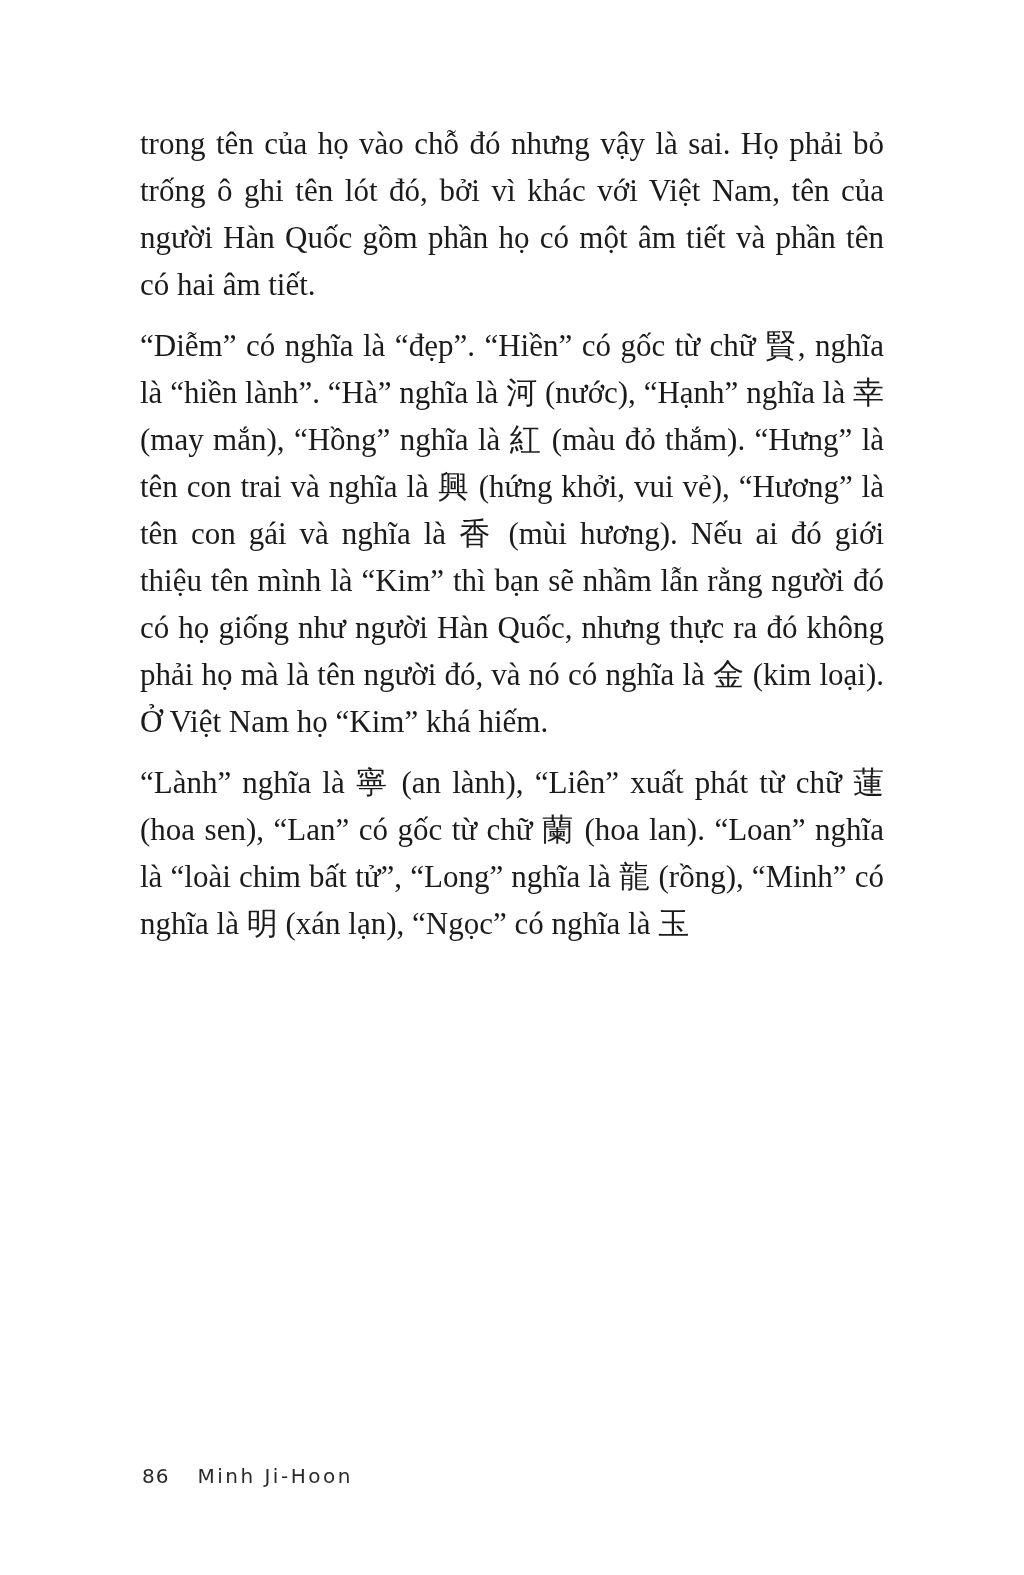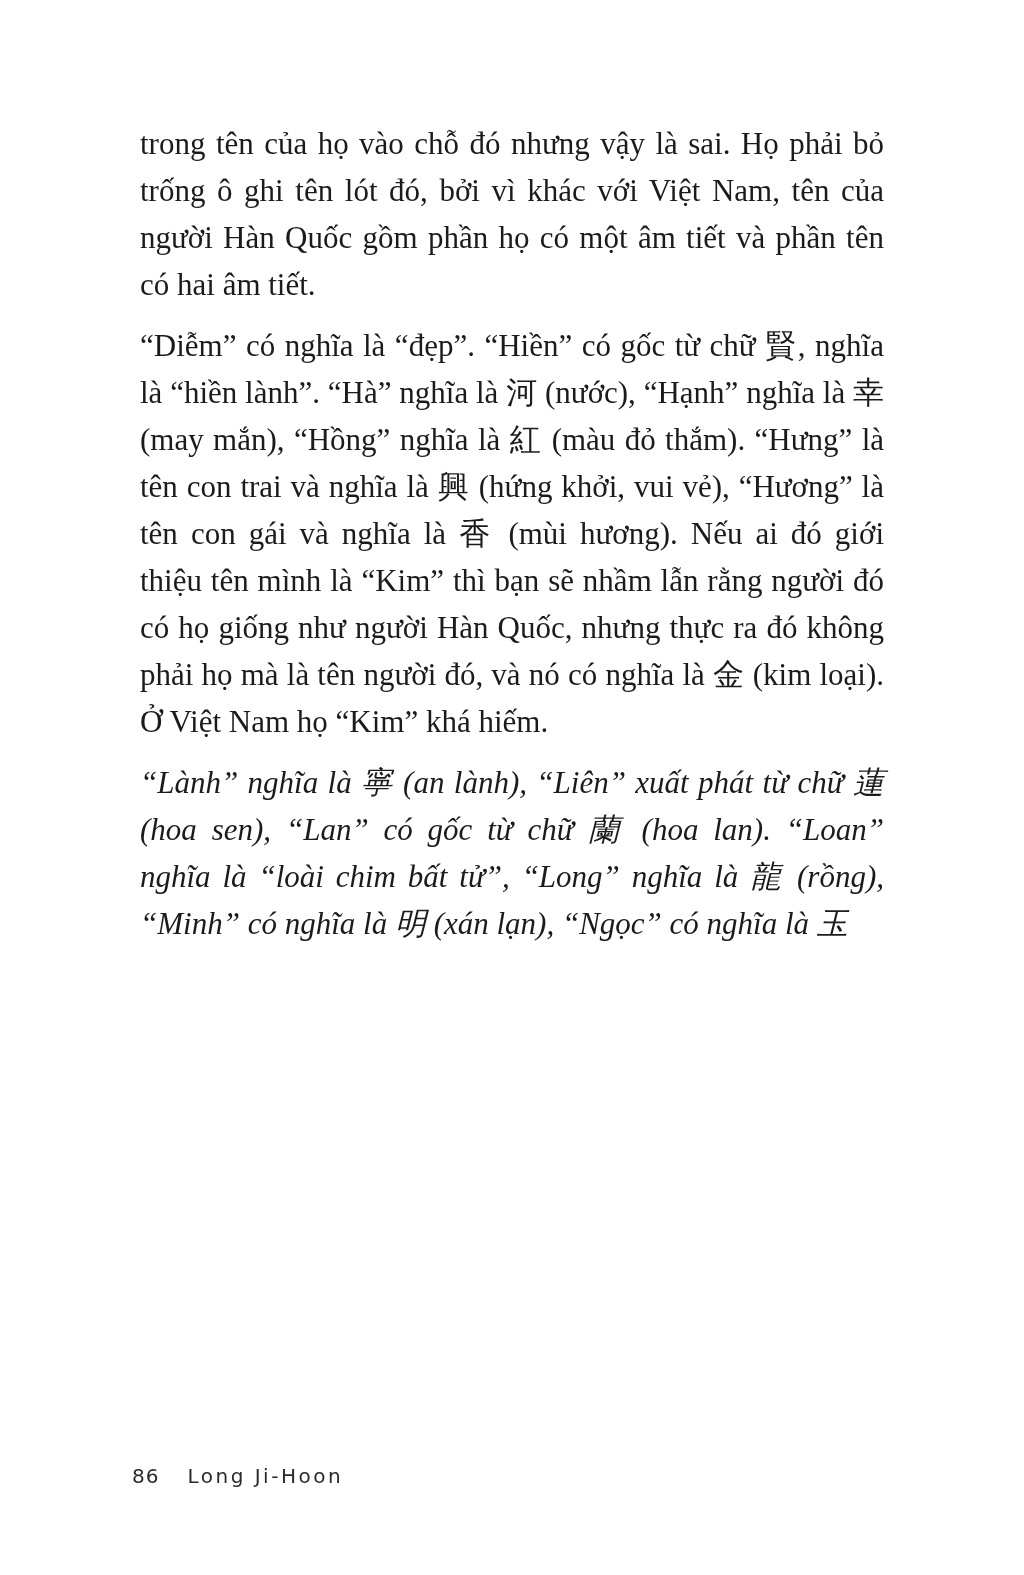--- a/index.html
+++ b/index.html
@@ -25,25 +25,24 @@
     font-size: 31px;
     line-height: 47px;
     text-align: justify;
     color: #1b1b1b;
     margin: 0 0 14px 0;
     -webkit-hyphens: none;
     hyphens: none;
   }
   .para:last-child {
     margin-bottom: 0;
-    font-style: italic;
   }
   .footer {
     position: absolute;
-    left: 132px;
+    left: 142px;
     top: 1464px;
     display: flex;
     align-items: baseline;
     gap: 28px;
     font-family: "DejaVu Sans", "Liberation Sans", sans-serif;
     font-size: 20px;
     letter-spacing: 2.5px;
     color: #2a2a2a;
   }
   .footer .page-num {
@@ -56,16 +55,16 @@
 <div class="page">
 
   <div class="content">
     <p class="para">trong tên của họ vào chỗ đó nhưng vậy là sai. Họ phải bỏ trống ô ghi tên lót đó, bởi vì khác với Việt Nam, tên của người Hàn Quốc gồm phần họ có một âm tiết và phần tên có hai âm tiết.</p>
     <p class="para">“Diễm” có nghĩa là “đẹp”. “Hiền” có gốc từ chữ 賢, nghĩa là “hiền lành”. “Hà” nghĩa là 河 (nước), “Hạnh” nghĩa là 幸 (may mắn), “Hồng” nghĩa là 紅 (màu đỏ thắm). “Hưng” là tên con trai và nghĩa là 興 (hứng khởi, vui vẻ), “Hương” là tên con gái và nghĩa là 香 (mùi hương). Nếu ai đó giới thiệu tên mình là “Kim” thì bạn sẽ nhầm lẫn rằng người đó có họ giống như người Hàn Quốc, nhưng thực ra đó không phải họ mà là tên người đó, và nó có nghĩa là 金 (kim loại). Ở Việt Nam họ “Kim” khá hiếm.</p>
     <p class="para">“Lành” nghĩa là 寧 (an lành), “Liên” xuất phát từ chữ 蓮 (hoa sen), “Lan” có gốc từ chữ 蘭 (hoa lan). “Loan” nghĩa là “loài chim bất tử”, “Long” nghĩa là 龍 (rồng), “Minh” có nghĩa là 明 (xán lạn), “Ngọc” có nghĩa là 玉</p>
   </div>
 
   <div class="footer">
     <span class="page-num">86</span>
-    <span class="running-title">Long Ji-Hoon</span>
+    <span class="running-title">Minh Ji-Hoon</span>
   </div>
 
 </div>
 
 </body></html>

